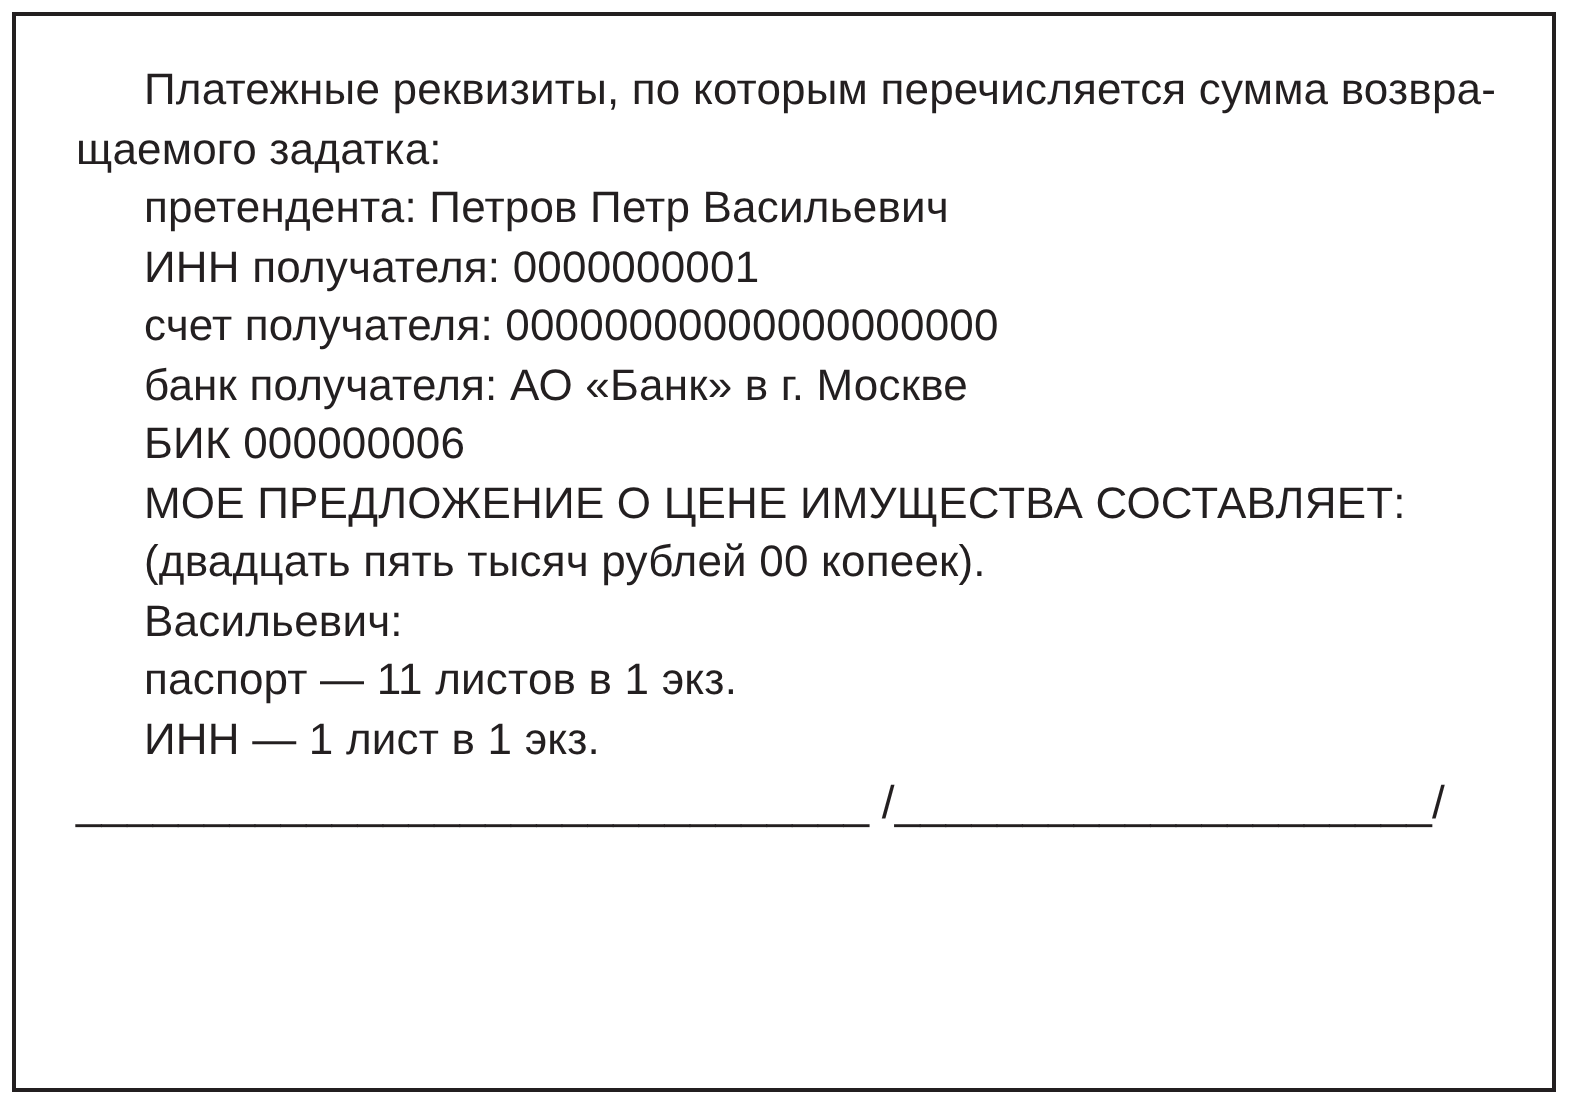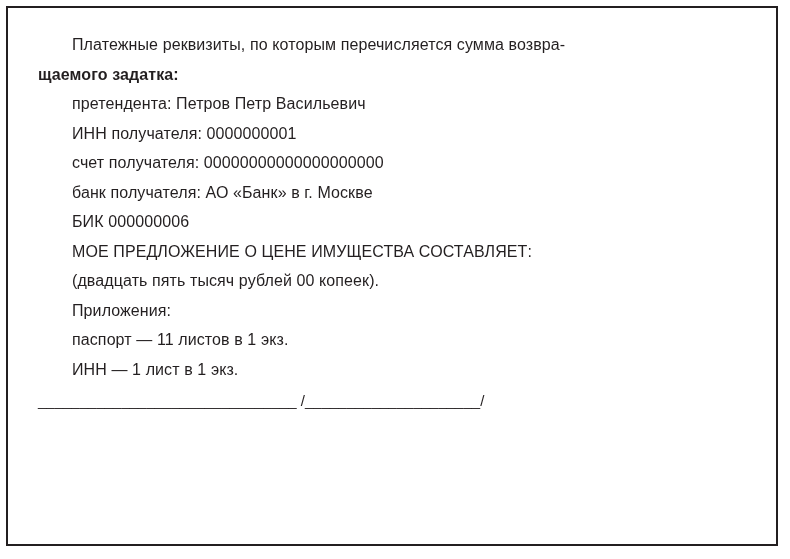--- a/index.html
+++ b/index.html
@@ -24,39 +24,38 @@
     border: 2px solid #231f20;
     box-sizing: border-box;
   }
   .doc-body {
     position: absolute;
     left: 30px;
     top: 22px;
     right: 20px;
   }
   .line {
-    font-size: 16px;
+    font-size: 22px;
     line-height: 29.5px;
     white-space: pre-wrap;
     color: #231f20;
     letter-spacing: 0.1px;
   }
   .para-first {
     text-indent: 34px;
   }
   .para-cont {
     text-indent: 0;
-    font-weight: bold;
   }
   .indented {
     padding-left: 34px;
   }
   .sig-line {
     padding-left: 0;
-    font-size: 15px;
+    font-size: 23px;
     line-height: 34px;
     letter-spacing: 0px;
     white-space: pre;
   }
 </style>
 </head>
 <body>
 
 <div class="page">
   <div class="doc-body">
@@ -64,20 +63,20 @@
     <div class="line para-first">Платежные реквизиты, по которым перечисляется сумма возвра-</div>
     <div class="line para-cont">щаемого задатка:</div>
 
     <div class="line indented">претендента: Петров Петр Васильевич</div>
     <div class="line indented">ИНН получателя: 0000000001</div>
     <div class="line indented">счет получателя: 00000000000000000000</div>
     <div class="line indented">банк получателя: АО «Банк» в г. Москве</div>
     <div class="line indented">БИК 000000006</div>
     <div class="line indented">МОЕ ПРЕДЛОЖЕНИЕ О ЦЕНЕ ИМУЩЕСТВА СОСТАВЛЯЕТ:</div>
     <div class="line indented">(двадцать пять тысяч рублей 00 копеек).</div>
-    <div class="line indented">Приложения:</div>
+    <div class="line indented">Васильевич:</div>
     <div class="line indented">паспорт — 11 листов в 1 экз.</div>
     <div class="line indented">ИНН — 1 лист в 1 экз.</div>
 
     <div class="line sig-line">_______________________________ /_____________________/</div>
 
   </div>
 </div>
 
 </body></html>

